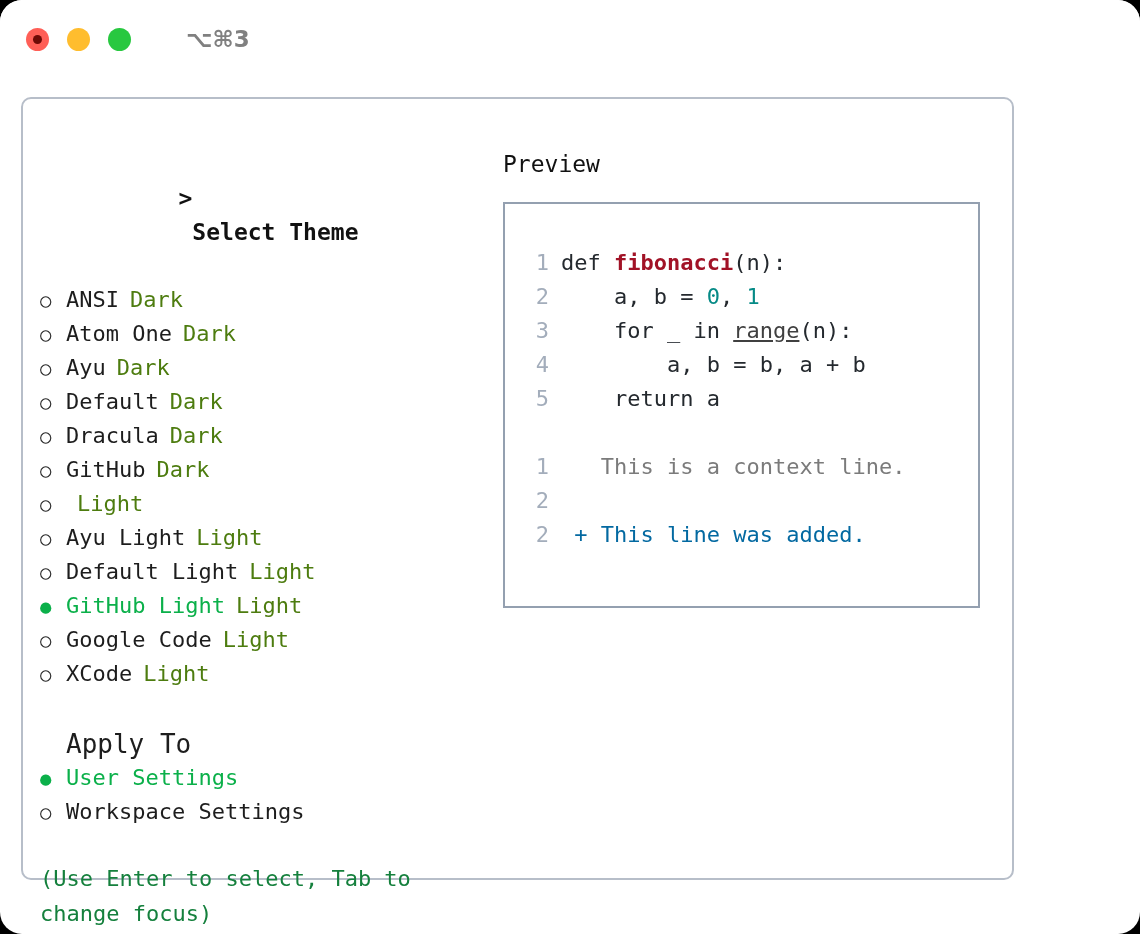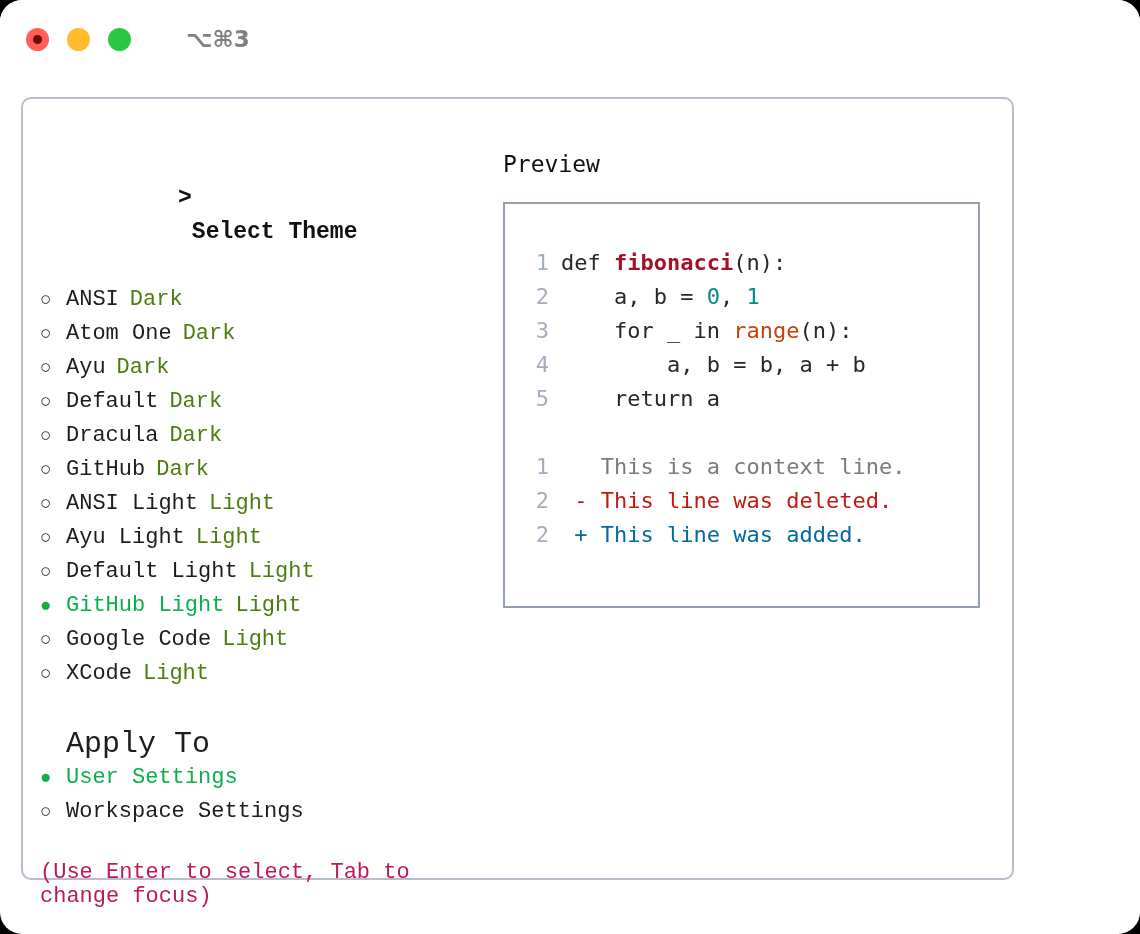--- a/index.html
+++ b/index.html
@@ -62,21 +62,21 @@
     height: 783px;
     border: 2px solid #b7bec9;
     border-radius: 10px;
     background: #ffffff;
   }
 
   .columns {
     display: flex;
     padding: 48px 0 0 0;
   }
-  .col-left  { width: 470px; padding-left: 17px; font-family: Liberation Mono, monospace; }
+  .col-left  { width: 470px; padding-left: 17px; }
   .col-right { flex: 1; padding-left: 10px; }
 
   
   .heading {
     font-size: 23px;
     font-weight: bold;
     color: #111111;
     line-height: 34px;
     white-space: pre;
   }
@@ -99,32 +99,32 @@
   .opt-label  { color: #1d1d1d; }
   .opt.sel .opt-label { color: #0bb04a; }
   .opt-dim {
     color: #4d7c0f;
     margin-left: 11px;
   }
 
   .section-gap { height: 36px; }
 
   .subheading {
-    font-size: 30px;
+    font-size: 26px;
     color: #1d1d1d;
     line-height: 34px;
     padding-left: 26px;
     white-space: pre;
   }
 
   .hint {
     margin-top: 32px;
-    color: #be185d;
+    color: #15803d;
     font-size: 22px;
-    line-height: 24px;
+    line-height: 35px;
     width: 420px;
   }
 
   
   .preview-title {
     font-size: 23px;
     font-weight: normal;
     color: #111111;
     line-height: 34px;
     padding-left: 0px;
@@ -147,21 +147,21 @@
   .lineno {
     width: 30px;
     flex: 0 0 30px;
     text-align: right;
     color: #a3adbb;
     margin-right: 12px;
   }
   .tok-plain { color: #24292e; }
   .tok-fn    { color: #a11226; font-weight: bold; }
   .tok-num   { color: #058a86; }
-  .tok-call  { color: #c2410c; }
+  .tok-call  { color: #404040; text-decoration: underline; }
 
   .blank-line { height: 34px; }
 
   .diff-ctx { color: #7b7b7b; }
   .diff-del { color: #c21a10; }
   .diff-add { color: #0369a1; }
 </style>
 </head>
 <body>
 
@@ -186,21 +186,21 @@
           <span> </span><span>Select Theme</span>
         </div>
 
         <div id="theme-list">
             <div class="opt"><span class="bullet">○</span><span class="opt-label">ANSI</span><span class="opt-dim">Dark</span></div>
             <div class="opt"><span class="bullet">○</span><span class="opt-label">Atom One</span><span class="opt-dim">Dark</span></div>
             <div class="opt"><span class="bullet">○</span><span class="opt-label">Ayu</span><span class="opt-dim">Dark</span></div>
             <div class="opt"><span class="bullet">○</span><span class="opt-label">Default</span><span class="opt-dim">Dark</span></div>
             <div class="opt"><span class="bullet">○</span><span class="opt-label">Dracula</span><span class="opt-dim">Dark</span></div>
             <div class="opt"><span class="bullet">○</span><span class="opt-label">GitHub</span><span class="opt-dim">Dark</span></div>
-            <div class="opt"><span class="bullet">○</span><span class="opt-label">ANSI Light</span><span class="opt-dim">Light</span></div>
+            <div class="opt"><span class="bullet">○</span><span class="opt-dim">Light</span></div>
             <div class="opt"><span class="bullet">○</span><span class="opt-label">Ayu Light</span><span class="opt-dim">Light</span></div>
             <div class="opt"><span class="bullet">○</span><span class="opt-label">Default Light</span><span class="opt-dim">Light</span></div>
             <div class="opt sel"><span class="bullet sel">●</span><span class="opt-label">GitHub Light</span><span class="opt-dim">Light</span></div>
             <div class="opt"><span class="bullet">○</span><span class="opt-label">Google Code</span><span class="opt-dim">Light</span></div>
             <div class="opt"><span class="bullet">○</span><span class="opt-label">XCode</span><span class="opt-dim">Light</span></div>
           </div>
 
         <div class="section-gap"></div>
 
         <div class="subheading">Apply To</div>
@@ -220,21 +220,21 @@
           <div id="code-block">
               <div class="code-line"><span class="lineno">1</span><span><span class="tok-plain">def </span><span class="tok-fn">fibonacci</span><span class="tok-plain">(n):</span></span></div>
               <div class="code-line"><span class="lineno">2</span><span><span class="tok-plain">    a, b = </span><span class="tok-num">0</span><span class="tok-plain">, </span><span class="tok-num">1</span></span></div>
               <div class="code-line"><span class="lineno">3</span><span><span class="tok-plain">    for _ in </span><span class="tok-call">range</span><span class="tok-plain">(n):</span></span></div>
               <div class="code-line"><span class="lineno">4</span><span><span class="tok-plain">        a, b = b, a + b</span></span></div>
               <div class="code-line"><span class="lineno">5</span><span><span class="tok-plain">    return a</span></span></div>
             </div>
           <div class="blank-line"></div>
           <div id="diff-block">
               <div class="code-line"><span class="lineno">1</span><span class="diff-ctx">   This is a context line.</span></div>
-              <div class="code-line"><span class="lineno">2</span><span class="diff-del"> - This line was deleted.</span></div>
+              <div class="code-line"><span class="lineno">2</span></div>
               <div class="code-line"><span class="lineno">2</span><span class="diff-add"> + This line was added.</span></div>
             </div>
         </div>
       </div>
 
     </div>
   </div>
 </div>
 
 </body></html>

